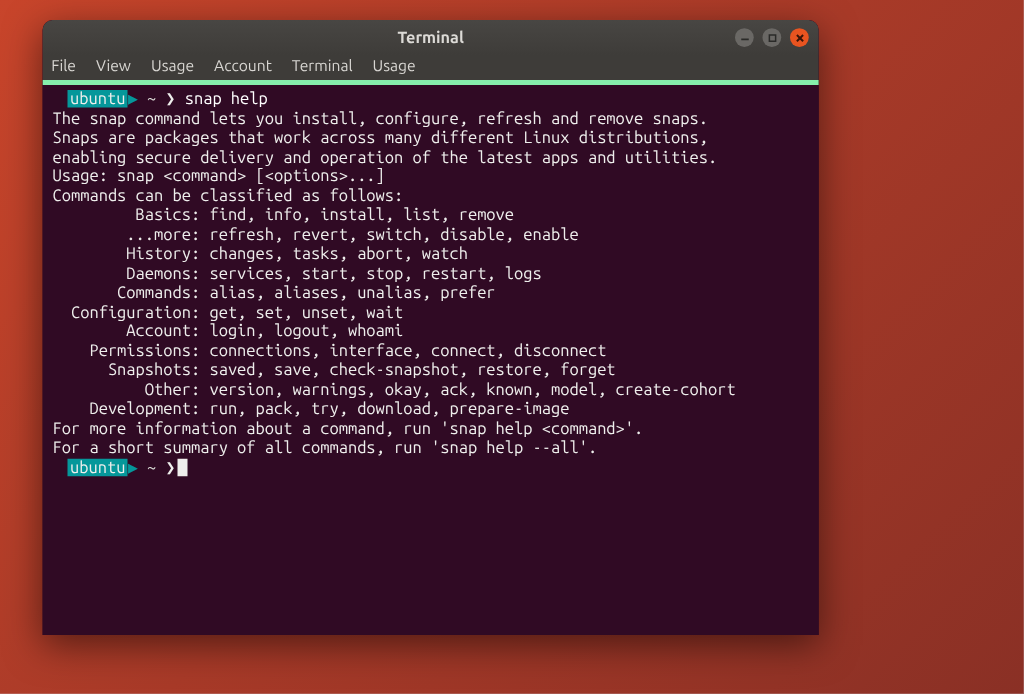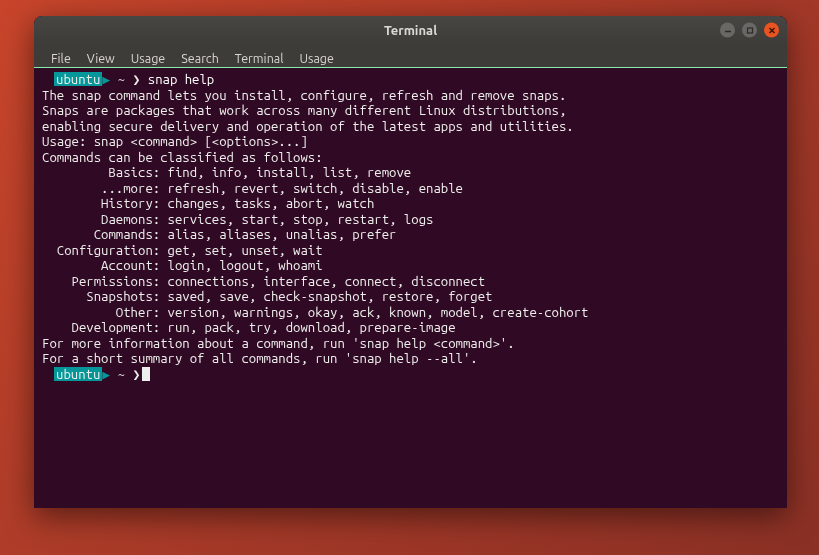--- a/index.html
+++ b/index.html
@@ -6,21 +6,21 @@
     body {
       width: 819px; height: 555px;
       background: linear-gradient(135deg, #c8452b 0%, #a83a28 50%, #8a3025 100%);
       font-family: "Ubuntu Mono", "DejaVu Sans Mono", monospace;
       overflow: hidden;
       position: relative;
     }
     .window {
       position: absolute;
       top: 16px; left: 34px;
-      width: 753px;
+      width: 621px;
       background: #300a24;
       border-radius: 8px 8px 0 0;
       box-shadow: 0 8px 30px rgba(0,0,0,0.5);
       overflow: hidden;
     }
     .titlebar {
       height: 28px;
       background: linear-gradient(to bottom, #484643 0%, #3e3c39 100%);
       display: flex;
       align-items: center;
@@ -48,24 +48,24 @@
       font-size: 10px;
       cursor: pointer;
     }
     .win-min { background: #6a6865; color: #2a2a28; }
     .win-max { background: #6a6865; color: #2a2a28; }
     .win-close { background: #e95420; color: #3a1408; }
     .menubar {
       height: 24px;
       background: #3e3c39;
       display: flex;
-      align-items: flex-end;
-      padding: 0 10px;
+      align-items: flex-start;
+      padding: 0 0;
       gap: 2px;
-      border-bottom: 1px solid #86efac;
+      border-bottom: 4px solid #86efac;
     }
     .menu-item {
       color: #d8d6d2;
       font-family: Ubuntu, sans-serif;
       font-size: 12.5px;
       padding: 2px 7px;
       cursor: pointer;
     }
     .terminal-content {
       background: #300a24;
@@ -118,18 +118,18 @@
             <line x1="1.5" y1="1.5" x2="6.5" y2="6.5" stroke="#3a1408" stroke-width="1.5"></line>
             <line x1="6.5" y1="1.5" x2="1.5" y2="6.5" stroke="#3a1408" stroke-width="1.5"></line>
           </svg>
         </div>
     </div>
   </div>
   <div class="menubar">
     <span class="menu-item">File</span>
     <span class="menu-item">View</span>
     <span class="menu-item">Usage</span>
-    <span class="menu-item">Search</span>
+    <span class="menu-item">Account</span>
     <span class="menu-item">Terminal</span>
     <span class="menu-item">Usage</span>
   </div>
   <div class="terminal-content"><span class="term-line"><span class="ps-bg">ubuntu</span><span class="ps-sep">▶</span> <span class="ps-path">~</span> ❯ <span class="cmd">snap help</span></span><span class="term-line">The snap command lets you install, configure, refresh and remove snaps.</span><span class="term-line">Snaps are packages that work across many different Linux distributions,</span><span class="term-line">enabling secure delivery and operation of the latest apps and utilities.</span><span class="term-line"></span><span class="term-line">Usage: snap &lt;command&gt; [&lt;options&gt;...]</span><span class="term-line"></span><span class="term-line">Commands can be classified as follows:</span><span class="term-line"></span><span class="term-line">         Basics: find, info, install, list, remove</span><span class="term-line">        ...more: refresh, revert, switch, disable, enable</span><span class="term-line">        History: changes, tasks, abort, watch</span><span class="term-line">        Daemons: services, start, stop, restart, logs</span><span class="term-line">       Commands: alias, aliases, unalias, prefer</span><span class="term-line">  Configuration: get, set, unset, wait</span><span class="term-line">        Account: login, logout, whoami</span><span class="term-line">    Permissions: connections, interface, connect, disconnect</span><span class="term-line">      Snapshots: saved, save, check-snapshot, restore, forget</span><span class="term-line">          Other: version, warnings, okay, ack, known, model, create-cohort</span><span class="term-line">    Development: run, pack, try, download, prepare-image</span><span class="term-line"></span><span class="term-line">For more information about a command, run 'snap help &lt;command&gt;'.</span><span class="term-line">For a short summary of all commands, run 'snap help --all'.</span><span class="term-line"><span class="ps-bg">ubuntu</span><span class="ps-sep">▶</span> <span class="ps-path">~</span> ❯<span class="cursor"></span></span></div>
 </div>
 
 </body></html>

